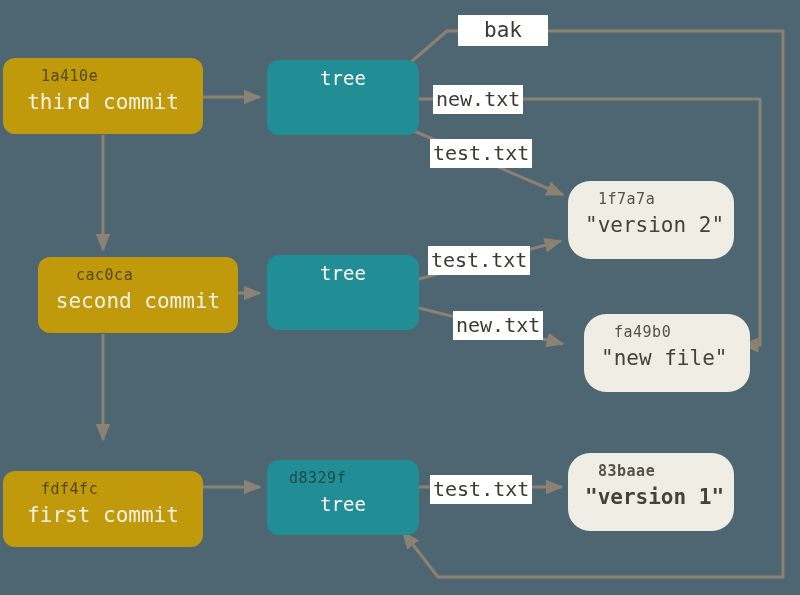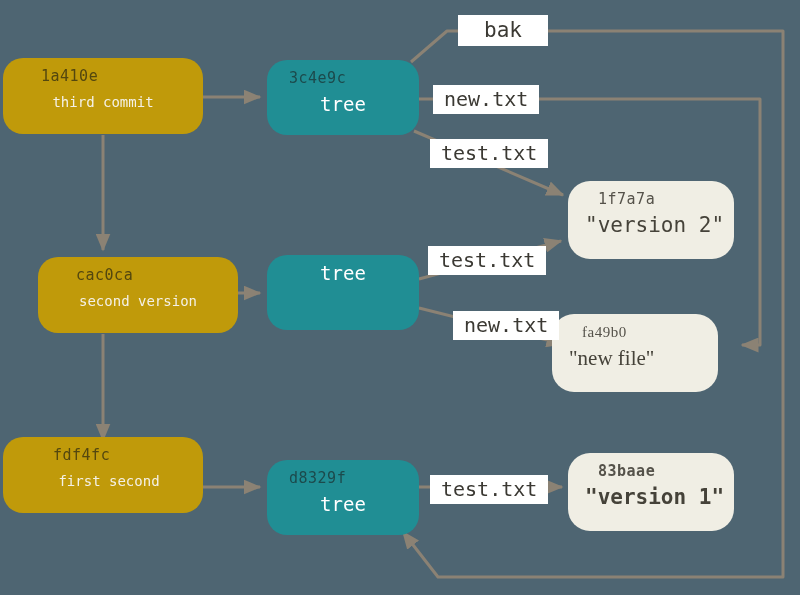--- a/index.html
+++ b/index.html
@@ -18,31 +18,31 @@
   }
   .wires path, .wires line{
     stroke:var(--c-line,#8B8274);
     stroke-width:3;
     fill:none;
     stroke-linejoin:round;
   }
   #arrowhead path{fill:var(--c-line,#8B8274);stroke:none;}
   .node{
     position:absolute;
-    border-radius:20px;
+    border-radius:12px;
     box-sizing:border-box;
   }
   .node .hash{
     font-size:15px;
     line-height:15px;
     margin-top:11px;
     letter-spacing:0.5px;
   }
   .node .label{
-    font-size:14px;
+    font-size:21px;
     line-height:24px;
     margin-top:6px;
     text-align:center;
   }
   .commit{
     background:var(--c-commit,#C09A0A);
     width:200px;height:76px;
   }
   .commit .hash{margin-left:38px;color:#53470F;}
   .commit .label{color:#F4F1E7;}
@@ -63,21 +63,21 @@
   }
   .edge-label{
     position:absolute;
     background:var(--c-labelbg,#FFFFFF);
     color:#3B3933;
     font-size:20px;
     height:29px;
     line-height:29px;
     text-align:center;
     box-sizing:border-box;
-    padding:0 11px;
+    padding:0 3px;
   }
 </style>
 </head>
 <body>
 
 <div class="canvas">
 
   <svg class="wires" viewBox="0 0 800 595">
     <defs>
       <marker id="arrowhead" viewBox="0 0 6 5" refX="5.5" refY="2.5" markerWidth="6" markerHeight="5" orient="auto">
@@ -103,44 +103,43 @@
 
     <path d="M 419 487 L 562 487" marker-end="url(#arrowhead)"></path>
   </svg>
 
   <div class="node commit" style="left:3px;top:58px;">
     <div class="hash">1a410e</div>
     <div class="label">third commit</div>
   </div>
   <div class="node commit" style="left:3px;top:257px;margin-left:35px;">
     <div class="hash">cac0ca</div>
-    <div class="label">second version</div>
+    <div class="label">second commit</div>
   </div>
-  <div class="node commit" style="left:3px;top:437px;padding-left:12px;">
+  <div class="node commit" style="left:3px;top:471px;">
     <div class="hash">fdf4fc</div>
-    <div class="label">first second</div>
+    <div class="label">first commit</div>
   </div>
 
   <div class="node tree" style="left:267px;top:60px;">
-    <div class="hash">3c4e9c</div>
     <div class="label">tree</div>
   </div>
   <div class="node tree" style="left:267px;top:255px;">
     <div class="label">tree</div>
   </div>
   <div class="node tree" style="left:267px;top:460px;">
     <div class="hash">d8329f</div>
     <div class="label">tree</div>
   </div>
 
   <div class="node blob" style="left:568px;top:181px;">
     <div class="hash">1f7a7a</div>
     <div class="label">"version 2"</div>
   </div>
-  <div class="node blob" style="left:552px;top:314px;font-family:Liberation Serif, serif;">
+  <div class="node blob" style="left:584px;top:314px;">
     <div class="hash">fa49b0</div>
     <div class="label">"new file"</div>
   </div>
   <div class="node blob" style="left:568px;top:453px;font-weight:bold;">
     <div class="hash">83baae</div>
     <div class="label">"version 1"</div>
   </div>
 
   <div class="edge-label" style="left:458px;top:15px;width:90px;height:31px;line-height:31px;font-size:21px;">bak</div>
   <div class="edge-label" style="left:433px;top:85px;">new.txt</div>

